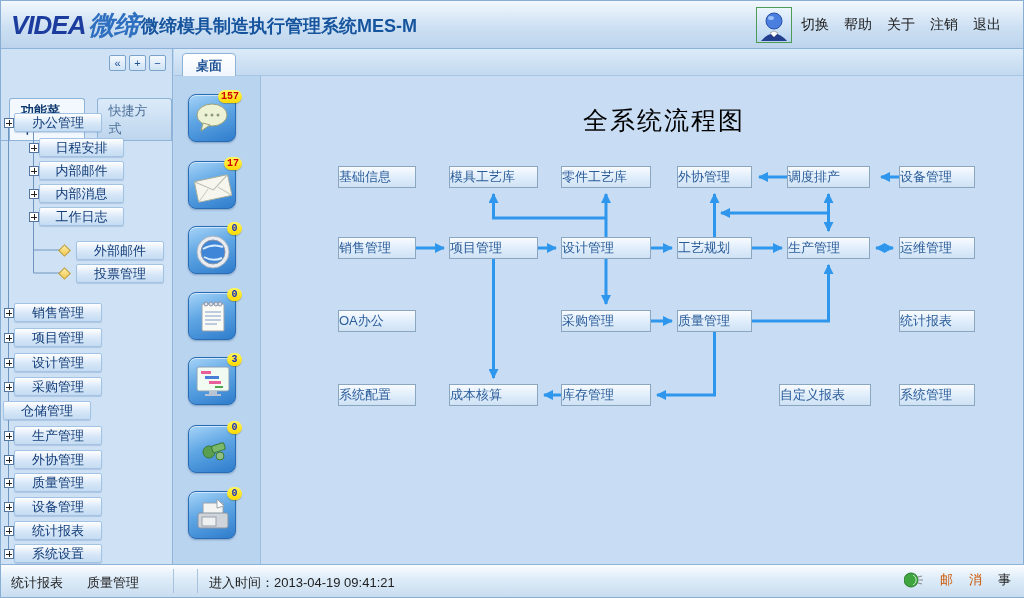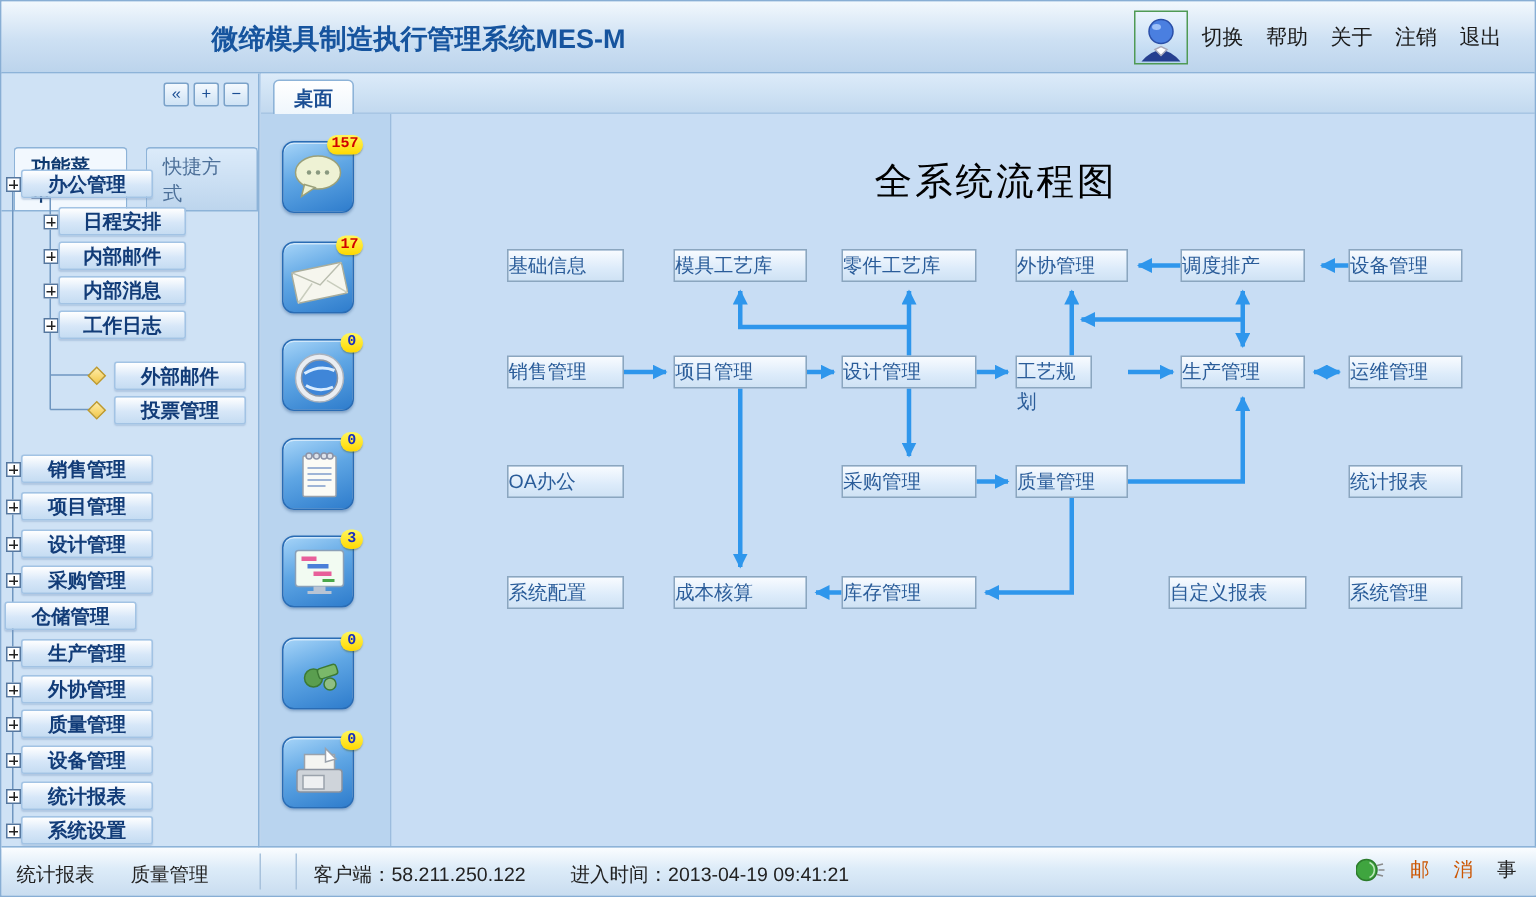--- a/index.html
+++ b/index.html
@@ -37,21 +37,21 @@
     border-bottom:1px solid #8db3d8;margin-top:40px; }
   .stab { padding:3px 11px 2px; font-size:13px; cursor:pointer;
     border:1px solid #8db3d8; border-bottom:none; border-radius:3px 3px 0 0;
     background:linear-gradient(#dcebfa,#bdd5ed); color:#4d7099; }
   .stab.active { background:#f2f8fe; color:#0f3a70; font-weight:bold; }
 
   .tree { position:absolute; top:52px; left:0; right:0; bottom:0; overflow:hidden; }
   .tree svg.tlines { position:absolute; left:0; top:0; }
   .titem { position:absolute; left:0; right:0; height:19px; }
   .tbox { position:absolute; top:0; height:19px; line-height:18px;
-    text-align:center; font-size:13px; font-weight:bold; color:#123c78;
+    text-align:center; font-size:13px; font-weight:normal; color:#123c78;
     background:linear-gradient(#ffffff,#d7e7f8 55%,#c5dcf2);
     border:1px solid #a2c3e4; border-radius:2px; cursor:pointer;
     box-shadow:0 1px 1px rgba(120,150,190,.35); }
   .pbox { position:absolute; top:5px; width:10px; height:10px; background:#fff;
     border:1px solid #55779f; cursor:pointer; }
   .pbox::before { content:""; position:absolute; left:1px; right:1px; top:3.5px;
     height:1px; background:#222; }
   .pbox::after { content:""; position:absolute; top:1px; bottom:1px; left:3.5px;
     width:1px; background:#222; }
   .diamond { position:absolute; top:5px; width:9px; height:9px;
@@ -107,20 +107,21 @@
     align-items:center; }
   .sb-right .orange { color:#cc5500; cursor:pointer; }
   .sb-right .dark { color:#222; cursor:pointer; }
 </style>
 </head>
 <body>
 
 <div class="app">
 
   <header class="topbar">
+    <div class="logo"><span>VIDEA</span><span class="logo-cn">微缔</span></div>
     <div class="app-title">微缔模具制造执行管理系统MES-M</div>
     <div class="avatar">
       <svg width="34" height="34" viewBox="0 0 34 34">
         <circle cx="17" cy="13" r="8" fill="#4a7fe0" stroke="#2a4fa8"></circle>
         <ellipse cx="14" cy="10" rx="3" ry="2" fill="#9cc0f8"></ellipse>
         <path d="M4 33 q13 -15 26 0 z" fill="#253f8f"></path>
         <path d="M13 25 l4 4 4 -4 -4 -2 z" fill="#ffffff" stroke="#aab"></path>
       </svg>
     </div>
     <nav class="top-links">
@@ -345,21 +346,21 @@
     <div class="node" style="left:77px;top:90px;width:78px">基础信息</div>
     <div class="node" style="left:188px;top:90px;width:89px">模具工艺库</div>
     <div class="node" style="left:300px;top:90px;width:90px">零件工艺库</div>
     <div class="node" style="left:416px;top:90px;width:75px">外协管理</div>
     <div class="node" style="left:526px;top:90px;width:83px">调度排产</div>
     <div class="node" style="left:638px;top:90px;width:76px">设备管理</div>
 
     <div class="node" style="left:77px;top:161px;width:78px">销售管理</div>
     <div class="node" style="left:188px;top:161px;width:89px">项目管理</div>
     <div class="node" style="left:300px;top:161px;width:90px">设计管理</div>
-    <div class="node" style="left:416px;top:161px;width:51px">工艺规划</div>
+    <div class="node" style="left:416px;top:161px;width:75px">工艺规划</div>
     <div class="node" style="left:526px;top:161px;width:83px">生产管理</div>
     <div class="node" style="left:638px;top:161px;width:76px">运维管理</div>
 
     <div class="node" style="left:77px;top:234px;width:78px">OA办公</div>
     <div class="node" style="left:300px;top:234px;width:90px">采购管理</div>
     <div class="node" style="left:416px;top:234px;width:75px">质量管理</div>
     <div class="node" style="left:638px;top:234px;width:76px">统计报表</div>
 
     <div class="node" style="left:77px;top:308px;width:78px">系统配置</div>
     <div class="node" style="left:188px;top:308px;width:89px">成本核算</div>
@@ -369,21 +370,20 @@
   </main>
 
   <footer class="statusbar">
     <div class="sb-left">
       <a>统计报表</a>
       <a>质量管理</a>
     </div>
     <span class="sb-div" style="left:172px"></span>
     <span class="sb-div" style="left:196px"></span>
     <div class="sb-mid">
-      <span><span>客户端：</span><span>58.211.250.122</span></span>
       <span><span>进入时间：</span><span>2013-04-19 09:41:21</span></span>
     </div>
     <div class="sb-right">
       <svg width="20" height="16" viewBox="0 0 20 16">
         <circle cx="7" cy="8" r="7" fill="#3fa53f" stroke="#2c7c2c"></circle>
         <path d="M9 3 a5.5 5.5 0 0 1 0 10" stroke="#bfe8bf" fill="none"></path>
         <g stroke="#8a8a8a">
             <line x1="14" y1="5" x2="18" y2="4"></line>
             <line x1="15" y1="8" x2="19" y2="8"></line>
             <line x1="14" y1="11" x2="18" y2="12"></line>

